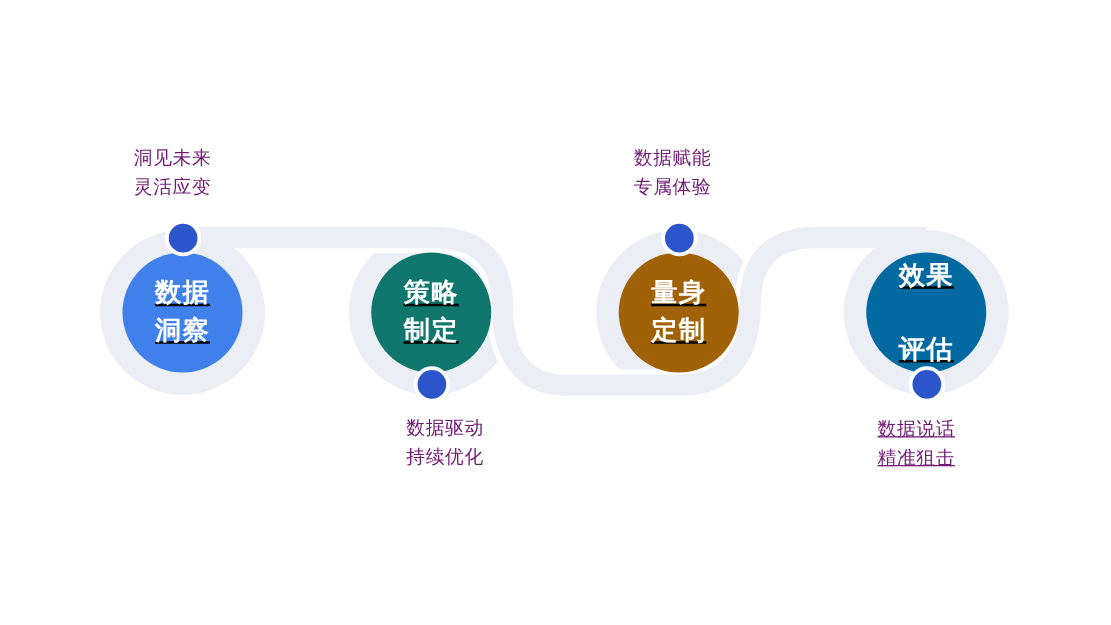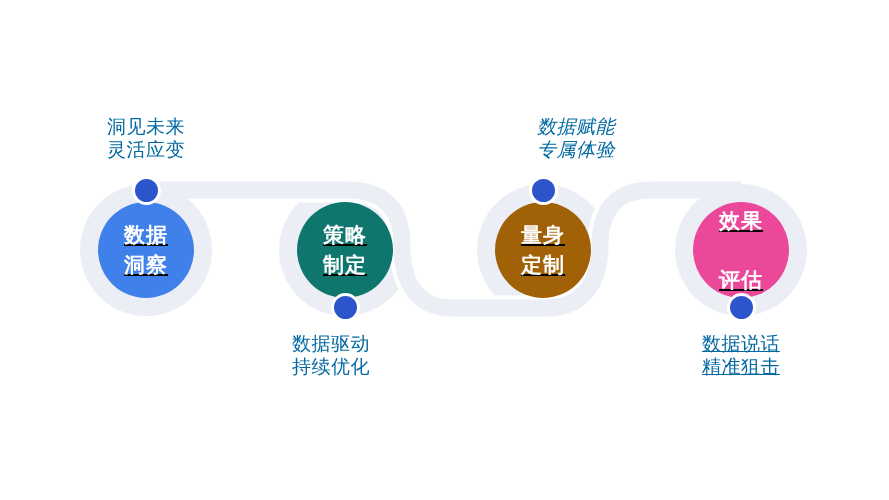--- a/index.html
+++ b/index.html
@@ -39,22 +39,22 @@
   }
   .dot {
     position: absolute;
     width: 23px; height: 23px;
     border-radius: 50%;
     border: 3px solid #ffffff;
     box-sizing: content-box;
   }
   .caption {
     position: absolute;
-    color: #0369a1;
-    font-size: 19px;
+    color: #701a75;
+    font-size: 15px;
     font-weight: 500;
     line-height: 23px;
     letter-spacing: 0.5px;
     white-space: nowrap;
   }
 </style>
 </head>
 <body>
 
 <div class="canvas">
@@ -76,39 +76,39 @@
     <span class="label-line">洞察</span>
   </div>
   <div class="node" style="left: 297px; background: #0f766e;">
     <span class="label-line">策略</span>
     <span class="label-line">制定</span>
   </div>
   <div class="node" style="left: 495px; background: #a16207;">
     <span class="label-line">量身</span>
     <span class="label-line">定制</span>
   </div>
-  <div class="node" style="left: 693px; background: #ec4899; gap: 29px;">
+  <div class="node" style="left: 693px; background: #0369a1; gap: 29px;">
     <span class="label-line">效果</span>
     <span class="label-line">评估</span>
   </div>
 
   <div class="dot" style="left: 131.5px; top: 175.5px; background: rgb(44, 85, 204);"></div>
   <div class="dot" style="left: 330.5px; top: 292.5px; background: rgb(44, 85, 204);"></div>
   <div class="dot" style="left: 528.5px; top: 175.5px; background: rgb(44, 85, 204);"></div>
   <div class="dot" style="left: 726.5px; top: 292.5px; background: rgb(44, 85, 204);"></div>
 
   <div class="caption" style="left:107px; top:115px;">
     <div>洞见未来</div>
     <div>灵活应变</div>
   </div>
-  <div class="caption" style="left:292px; top:332px;">
+  <div class="caption" style="left:325px; top:332px;font-family:Liberation Serif, serif;">
     <div>数据驱动</div>
     <div>持续优化</div>
   </div>
-  <div class="caption" style="left:537px; top:115px;font-style:italic;">
+  <div class="caption" style="left:507px; top:115px;">
     <div>数据赋能</div>
     <div>专属体验</div>
   </div>
   <div class="caption" style="left:702px; top:332px;text-decoration:underline;">
     <div>数据说话</div>
     <div>精准狙击</div>
   </div>
 
 </div>
 

